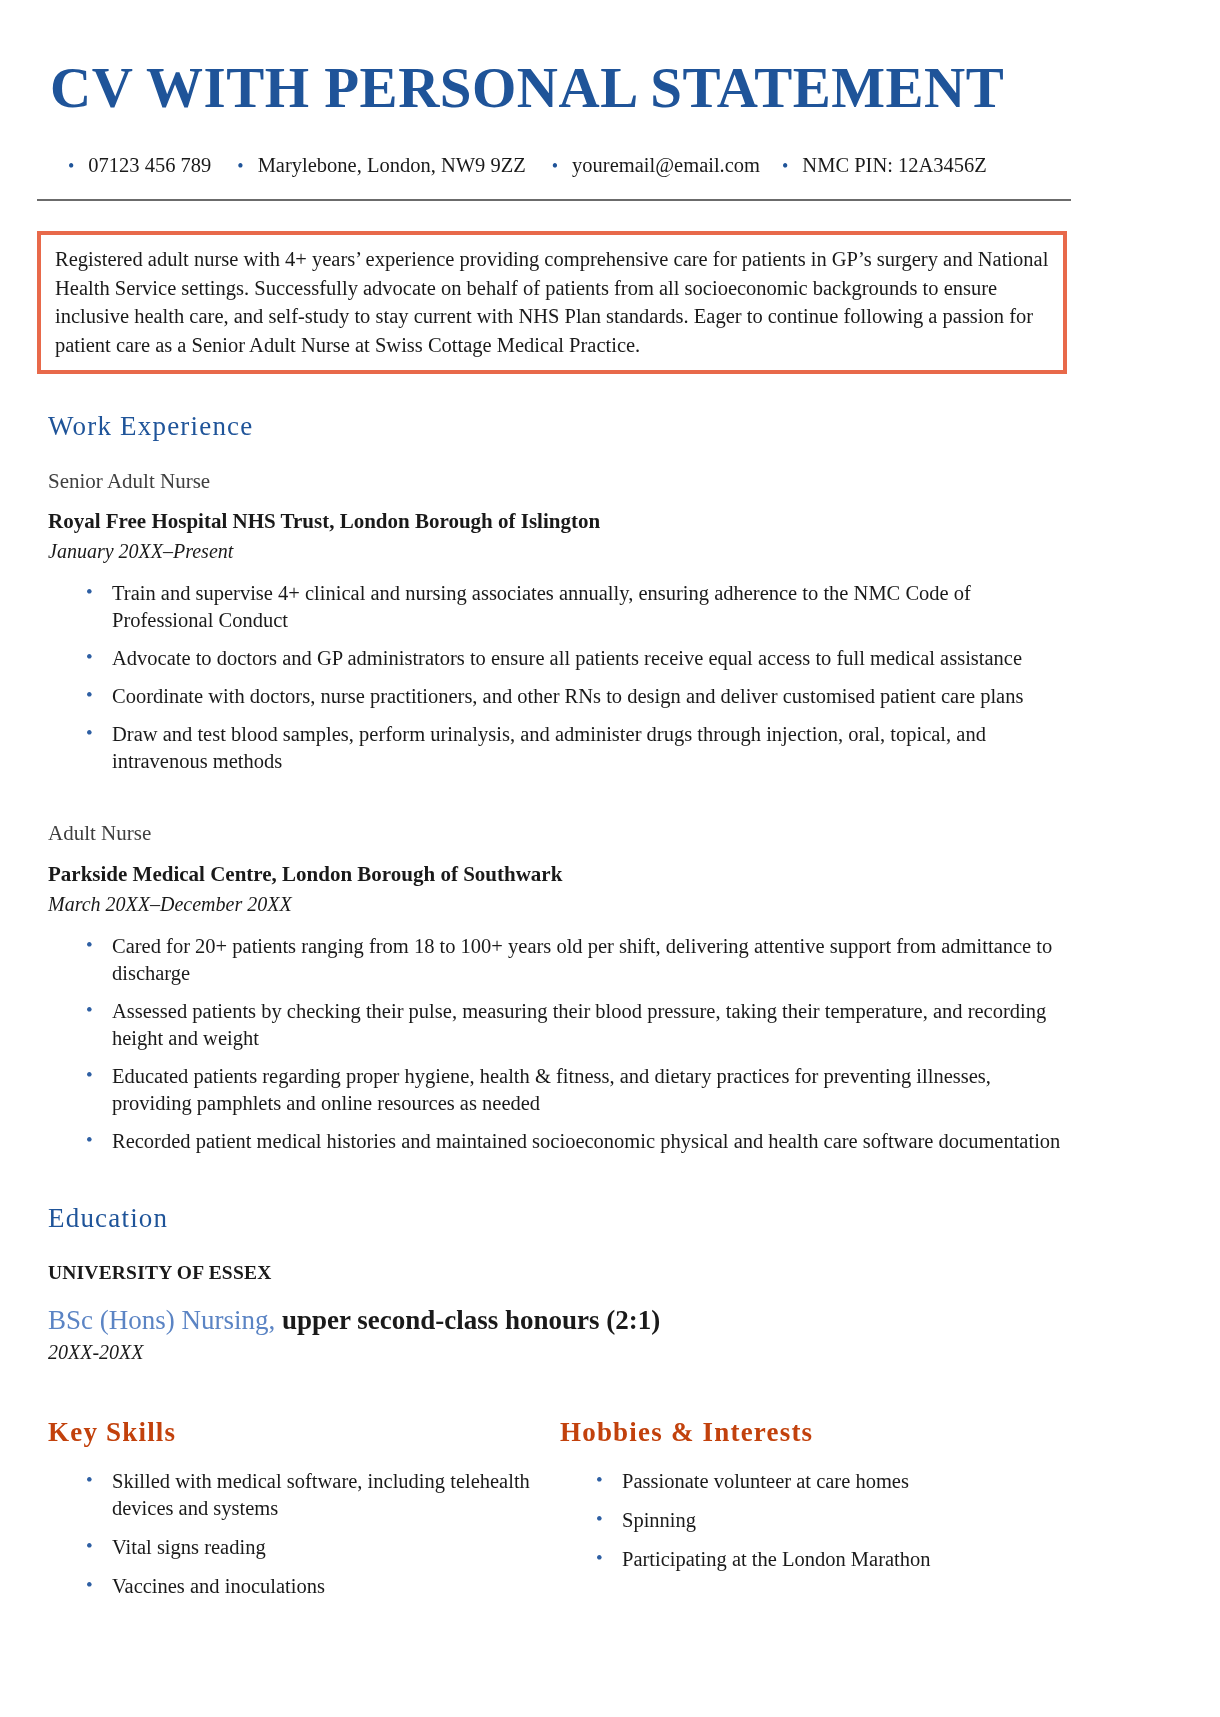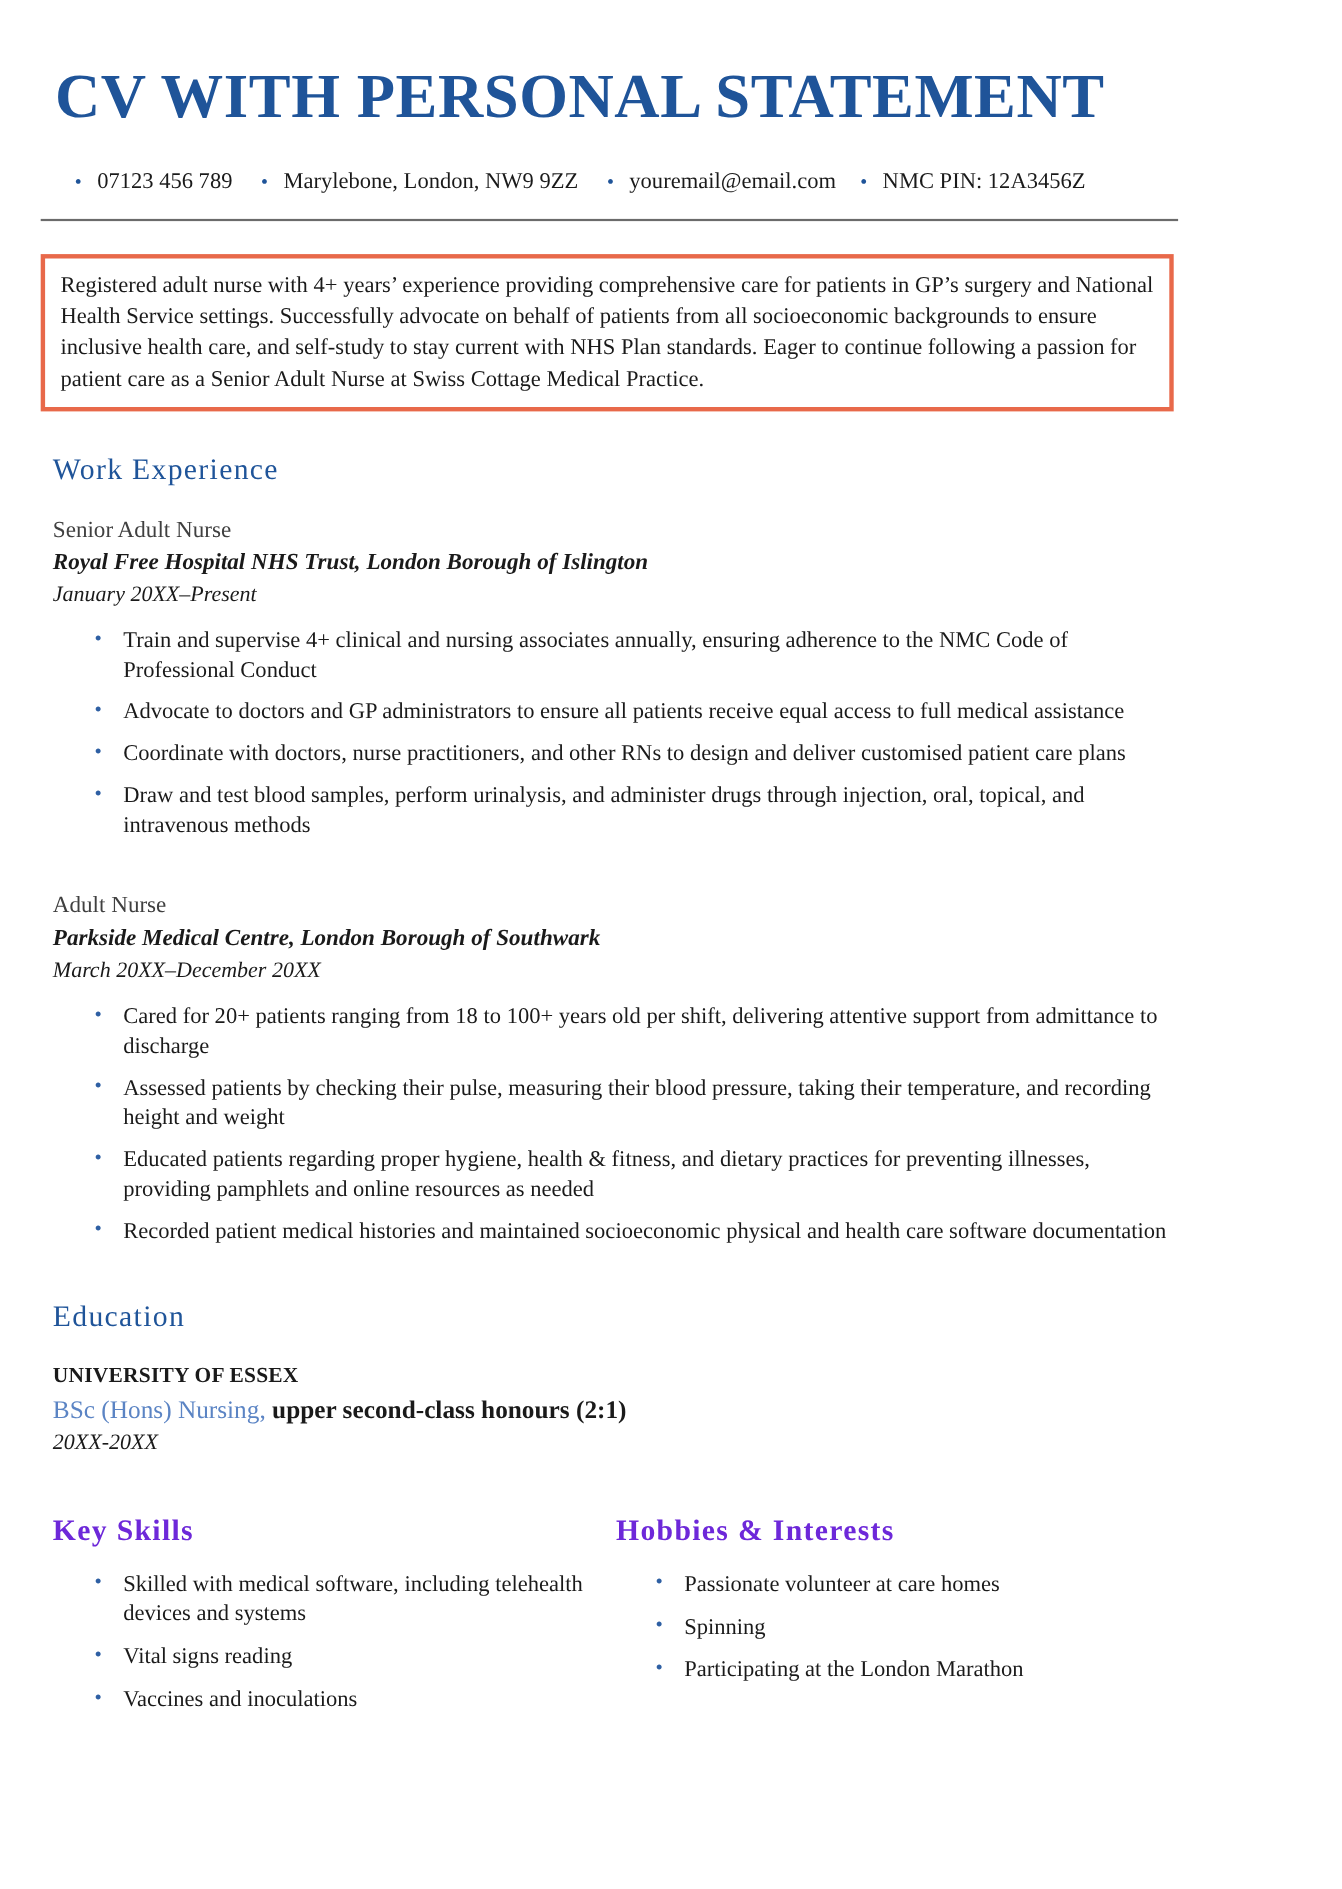--- a/index.html
+++ b/index.html
@@ -95,22 +95,21 @@
   .job.second { margin-top: 45px; }
   .job-title {
     color: #404040;
     font-size: 21px;
     line-height: 1.25;
   }
   .job-employer {
     font-weight: bold;
     font-size: 21px;
     line-height: 1.3;
-    margin-top: 3px;
-    font-style: italic;
+    margin-top: 14px;
   }
   .job-dates {
     font-style: italic;
     font-size: 20px;
     line-height: 1.3;
     margin-top: 3px;
   }
 
   ul.bullets {
     list-style: none;
@@ -136,43 +135,43 @@
 
   
   .edu-entry { padding-left: 12px; margin-top: 26px; }
   .edu-school {
     font-weight: bold;
     font-size: 19.5px;
     line-height: 1.3;
     letter-spacing: 0.2px;
   }
   .edu-degree {
-    font-size: 23px;
+    font-size: 27px;
     line-height: 1.35;
-    margin-top: 2px;
+    margin-top: 16px;
   }
   .edu-degree .degree-name { color: #5B84C4; }
   .edu-degree .degree-honours { font-weight: bold; color: #1a1a1a; }
   .edu-dates {
     font-style: italic;
     font-size: 20px;
     line-height: 1.3;
     margin-top: 1px;
   }
 
   
   .bottom-columns {
     display: flex;
     margin-top: 52px;
     padding-left: 12px;
   }
   .col-left { width: 512px; }
   .col-right { width: 512px; }
   .col-heading {
-    color: #6d28d9;
+    color: #c2410c;
     font-weight: bold;
     font-size: 27px;
     letter-spacing: 1.2px;
     margin: 0;
   }
   ul.bullets.compact {
     margin-top: 20px;
   }
   ul.bullets.compact li {
     padding-left: 64px;

